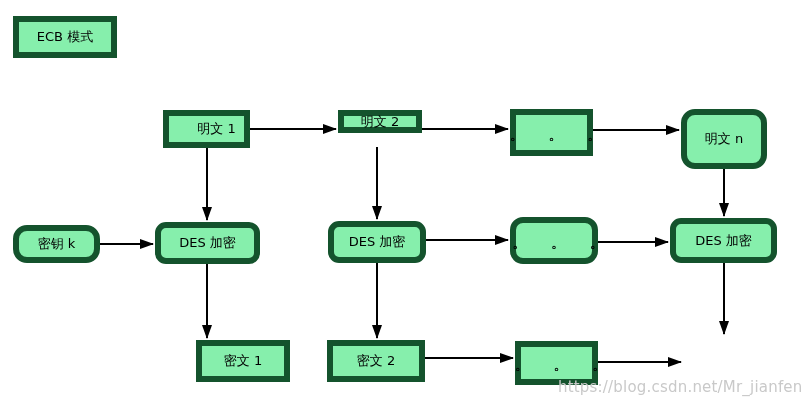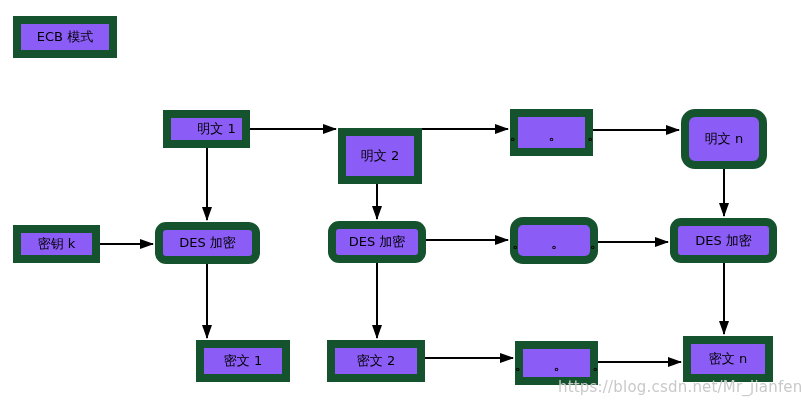--- a/index.html
+++ b/index.html
@@ -12,22 +12,22 @@
     overflow: hidden;
   }
   .arrow-layer {
     position: absolute;
     left: 0; top: 0;
     width: 801px; height: 408px;
   }
   .node {
     position: absolute;
     box-sizing: border-box;
-    border: 8px solid #14532d;
-    background: #8b5cf6;
+    border: 6px solid #14532d;
+    background: #86efac;
     display: flex;
     align-items: center;
     justify-content: center;
     font-size: 13px;
     color: #000;
     white-space: nowrap;
   }
   .rounded { border-radius: 11px; }
   .dots {
     font-size: 11px;
@@ -71,30 +71,29 @@
     <line x1="377" y1="147" x2="377" y2="219" stroke="#000" stroke-width="2" marker-end="url(#ah)"></line>
     <line x1="724" y1="152" x2="724" y2="216" stroke="#000" stroke-width="2" marker-end="url(#ah)"></line>
     <line x1="207" y1="263" x2="207" y2="338" stroke="#000" stroke-width="2" marker-end="url(#ah)"></line>
     <line x1="377" y1="262" x2="377" y2="338" stroke="#000" stroke-width="2" marker-end="url(#ah)"></line>
     <line x1="724" y1="262" x2="724" y2="334" stroke="#000" stroke-width="2" marker-end="url(#ah)"></line>
   </svg>
 
   <div class="node" style="left:13px; top:16px; width:104px; height:42px;">ECB 模式</div>
 
   <div class="node" style="left:163px; top:110px; width:87px; height:38px;padding-left:20px;">明文 1</div>
-  <div class="node" style="left:338px; top:128px; width:84px; height:56px;">明文 2</div>
+  <div class="node" style="left:338px; top:110px; width:84px; height:23px;">明文 2</div>
   <div class="node dots" style="left:510px; top:109px; width:83px; height:47px;">∘ ∘ ∘</div>
   <div class="node" style="left:681px; top:109px; width:86px; height:60px;border-radius:14px;">明文 n</div>
 
-  <div class="node" style="left:13px; top:225px; width:87px; height:38px;">密钥 k</div>
+  <div class="node" style="left:13px; top:225px; width:87px; height:38px;border-radius:14px;">密钥 k</div>
   <div class="node rounded" style="left:155px; top:222px; width:105px; height:42px;">DES 加密</div>
   <div class="node rounded" style="left:328px; top:221px; width:98px; height:42px;">DES 加密</div>
   <div class="node rounded dots" style="left:510px; top:217px; width:88px; height:47px; border-radius:13px;">∘ ∘ ∘</div>
   <div class="node rounded" style="left:670px; top:218px; width:107px; height:45px;">DES 加密</div>
 
   <div class="node" style="left:161px; top:340px; width:94px; height:42px;margin-left:35px;">密文 1</div>
   <div class="node" style="left:327px; top:340px; width:98px; height:42px;">密文 2</div>
   <div class="node dots" style="left:515px; top:341px; width:83px; height:44px;">∘ ∘ ∘</div>
-  <div class="node" style="left:683px; top:336px; width:90px; height:46px;">密文 n</div>
 
   <div class="watermark">https://blog.csdn.net/Mr_jianfeng</div>
 
 </div>
 
 </body></html>

